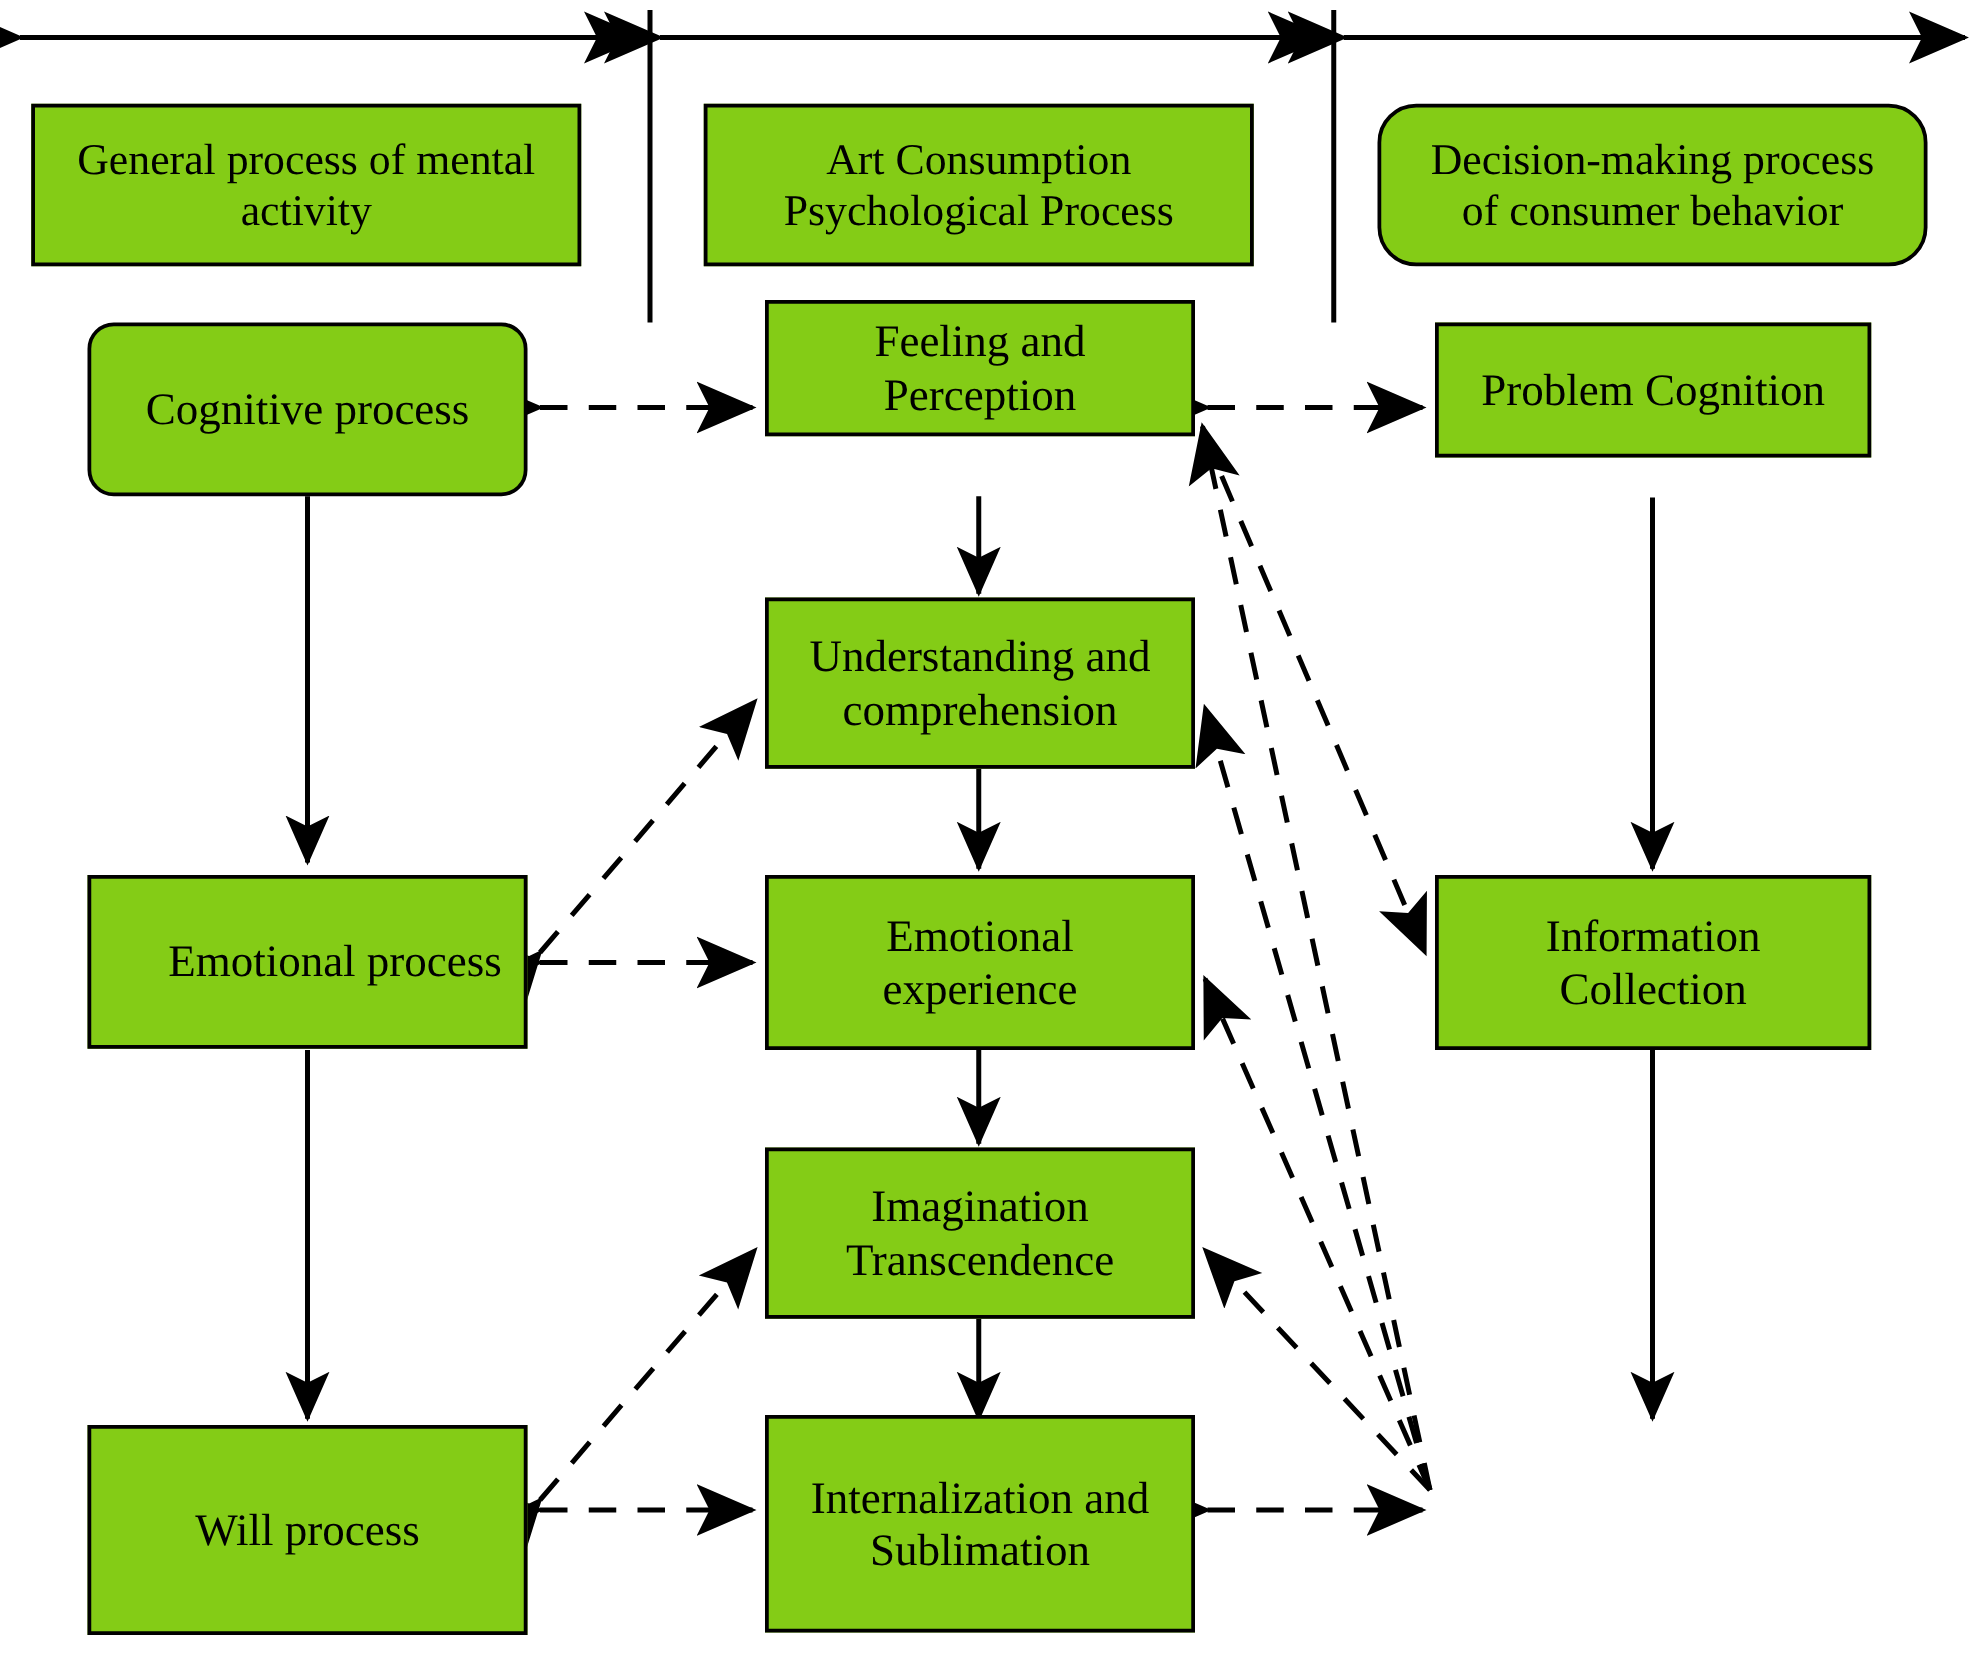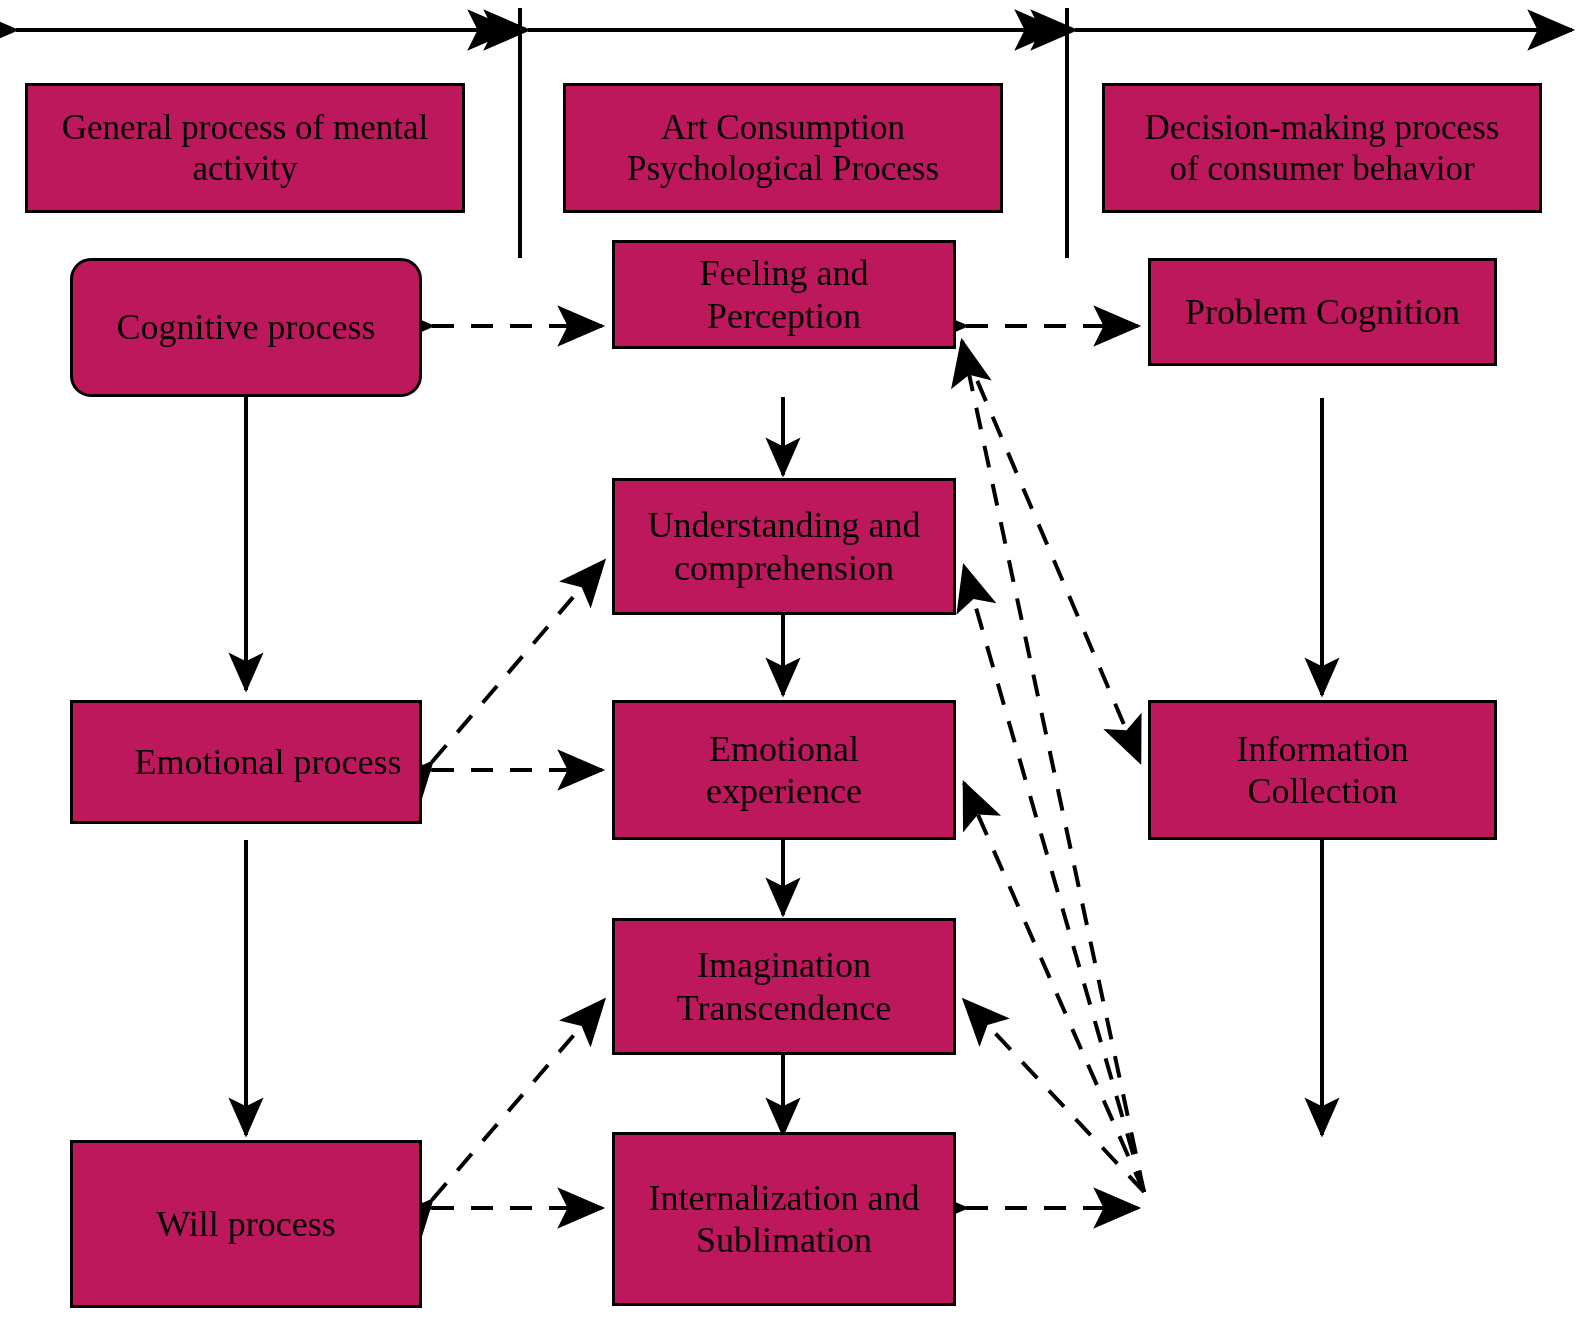--- a/index.html
+++ b/index.html
@@ -1,21 +1,21 @@
 <!DOCTYPE html>
 <html><head>
 <meta charset="utf-8">
 <style>
   html,body{margin:0;padding:0;background:#ffffff;}
   #stage{position:relative;width:1587px;height:1322px;background:#ffffff;overflow:hidden;}
   svg{position:absolute;left:0;top:0;width:1587px;height:1322px;}
   .nodebox{
     position:absolute;
     border:3px solid #000;
-    background:#be185d;
+    background:#84cc16;
     display:flex;align-items:center;justify-content:center;
     text-align:center;
     font-family:"Liberation Serif","DejaVu Serif",serif;
     color:#000;
     line-height:1.18;
     box-sizing:border-box;
     white-space:pre-line;
   }
   .headerbox{font-size:35px;}
   .stepbox{font-size:36px;}
@@ -76,26 +76,26 @@
     <line x1="1144" y1="1192" x2="964" y2="783" stroke="#000" stroke-width="4" stroke-dasharray="22 17" marker-end="url(#ahs)"></line>
     <line x1="1144" y1="1192" x2="964" y2="1000" stroke="#000" stroke-width="4" stroke-dasharray="22 17" marker-end="url(#ahs)"></line>
   </svg>
 
   <div class="nodebox headerbox" style="left:25px;top:83px;width:440px;height:130px;">General process of mental
 activity</div>
 
   <div class="nodebox headerbox" style="left:563px;top:83px;width:440px;height:130px;">Art Consumption
 Psychological Process</div>
 
-  <div class="nodebox headerbox" style="left:1102px;top:83px;width:440px;height:130px;">Decision-making process
+  <div class="nodebox headerbox" style="left:1102px;top:83px;width:440px;height:130px;border-radius:31px;">Decision-making process
 of consumer behavior</div>
 
   <div class="nodebox stepbox" style="left:70px;top:258px;width:352px;height:139px;border-radius:21px;">Cognitive process</div>
 
-  <div class="nodebox stepbox" style="left:70px;top:700px;width:352px;height:124px;padding-left:44px;">Emotional process</div>
+  <div class="nodebox stepbox" style="left:70px;top:700px;width:352px;height:139px;padding-left:44px;">Emotional process</div>
 
   <div class="nodebox stepbox" style="left:70px;top:1140px;width:352px;height:168px;">Will process</div>
 
   <div class="nodebox stepbox" style="left:612px;top:240px;width:344px;height:109px;">Feeling and
 Perception</div>
 
   <div class="nodebox stepbox" style="left:612px;top:478px;width:344px;height:137px;">Understanding and
 comprehension</div>
 
   <div class="nodebox stepbox" style="left:612px;top:700px;width:344px;height:140px;">Emotional

